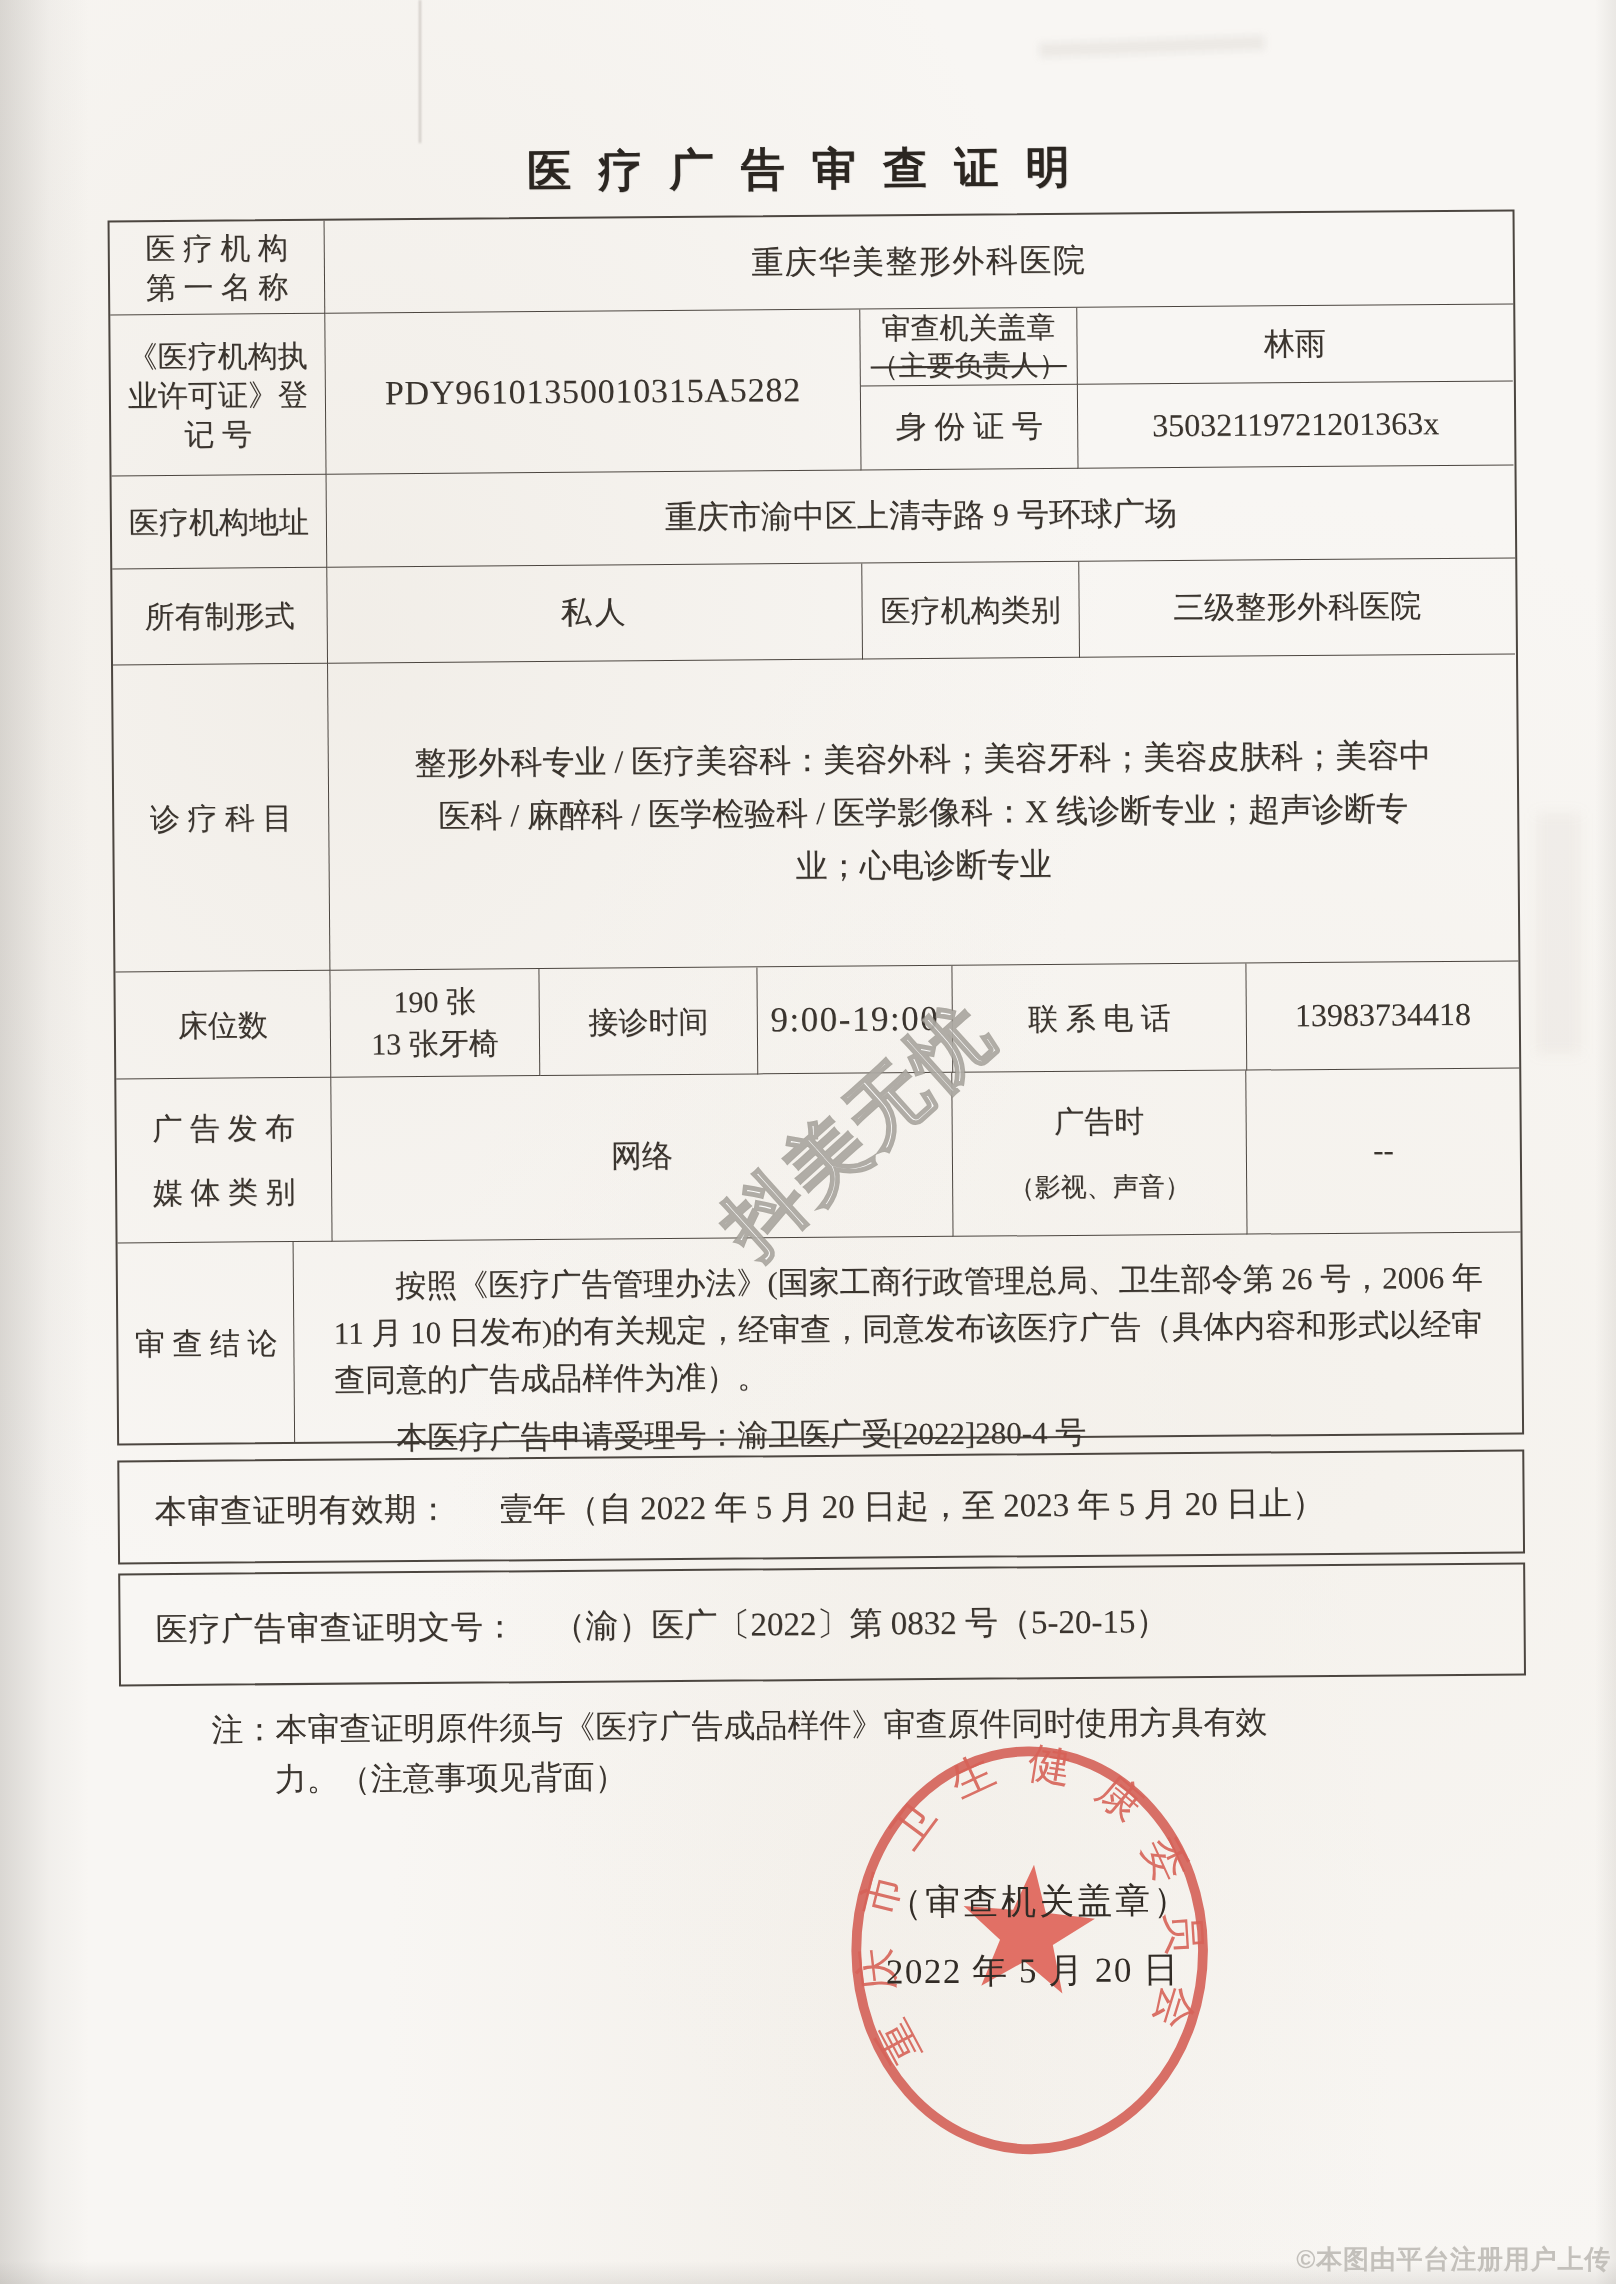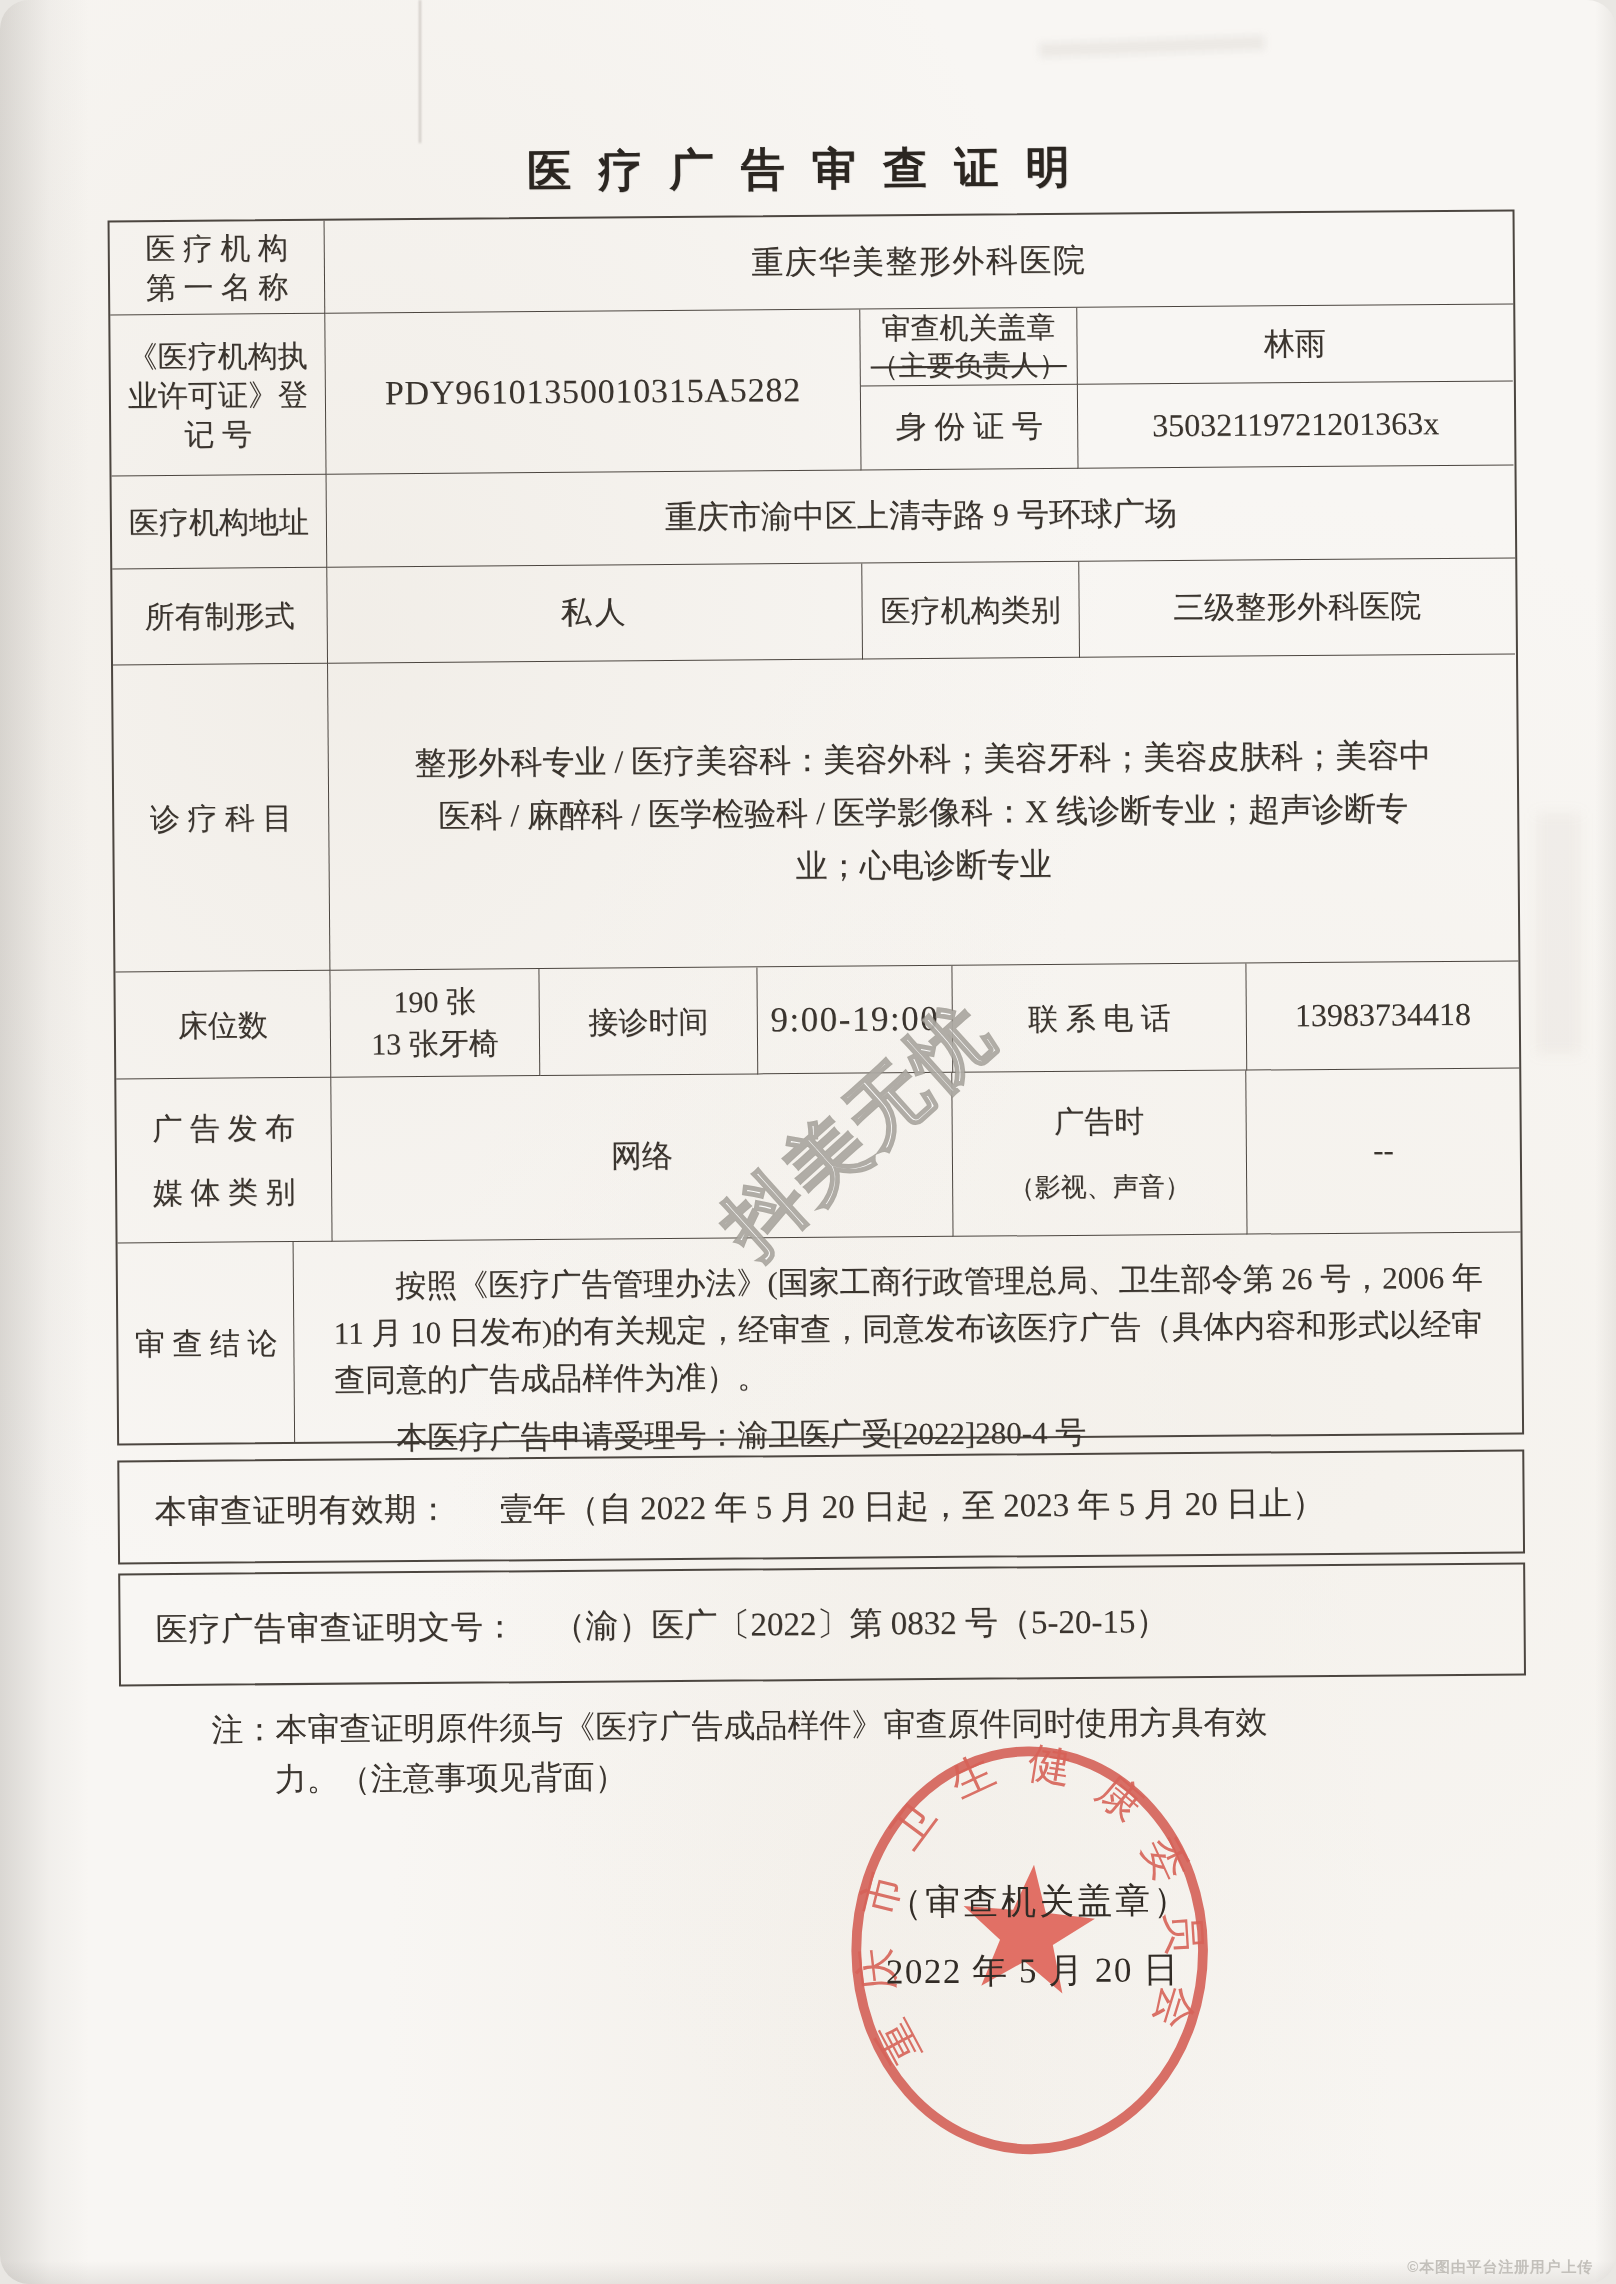--- a/index.html
+++ b/index.html
@@ -11,21 +11,20 @@
   html,body{margin:0;padding:0;background:#e9e7e3;}
   .page{
     position:relative;width:1616px;height:2284px;overflow:hidden;
     background:var(--paper);
     background-image:
       radial-gradient(ellipse at 22% 28%, rgba(236,231,223,0.55), transparent 42%),
       radial-gradient(ellipse at 78% 62%, rgba(242,238,231,0.6), transparent 46%),
       radial-gradient(ellipse at 55% 90%, rgba(238,233,225,0.5), transparent 40%);
     font-family:"Liberation Serif","DejaVu Serif",serif;
     color:var(--ink);
-    border-radius:29px;
   }
   .art{position:absolute;pointer-events:none;}
   .edge-left{left:0;top:0;width:90px;height:100%;background:linear-gradient(90deg,rgba(110,104,96,0.22),rgba(110,104,96,0.05) 55%,rgba(110,104,96,0));}
   .edge-right{right:0;top:0;width:21px;height:100%;background:linear-gradient(270deg,rgba(110,104,96,0.10),rgba(110,104,96,0));}
   .edge-bottom{left:0;bottom:0;width:100%;height:22.6px;background:linear-gradient(0deg,rgba(110,104,96,0.12),rgba(110,104,96,0));}
   .fold{left:419px;top:0;width:2.3px;height:143px;background:rgba(140,134,126,0.4);filter:blur(0.8px);}
   .smudge1{left:1039px;top:39px;width:226px;height:15px;background:rgba(150,140,128,0.12);filter:blur(3.8px);transform:rotate(-2deg);}
   .smudge2{left:1536px;top:813px;width:45px;height:241px;background:rgba(150,140,128,0.07);filter:blur(6.8px);}
 
   .doc{position:absolute;inset:0;transform:rotate(-0.45deg);transform-origin:50% 40%;}
@@ -85,23 +84,23 @@
     position:absolute;left:648px;top:1032px;width:422px;height:196px;z-index:5;
     display:flex;align-items:center;justify-content:center;
     transform:rotate(-42deg);
     font-family:"Liberation Sans","DejaVu Sans",sans-serif;
     font-size:78px;font-weight:bold;letter-spacing:4.5px;
     color:rgba(255,255,255,0.78);
     -webkit-text-stroke:2.3px rgba(150,145,138,0.75);
     pointer-events:none;
   }
   .wm-corner{
-    position:absolute;right:23px;bottom:7.5px;z-index:5;
+    position:absolute;right:5px;bottom:7.5px;z-index:5;
     font-family:"Liberation Sans","DejaVu Sans",sans-serif;
-    font-size:15px;font-weight:bold;color:#c3c0bb;letter-spacing:0.8px;
+    font-size:26px;font-weight:bold;color:#c3c0bb;letter-spacing:0.8px;
   }
 </style>
 </head>
 <body>
 
 <div class="page">
 
   <div class="art edge-left"></div>
   <div class="art edge-right"></div>
   <div class="art edge-bottom"></div>

